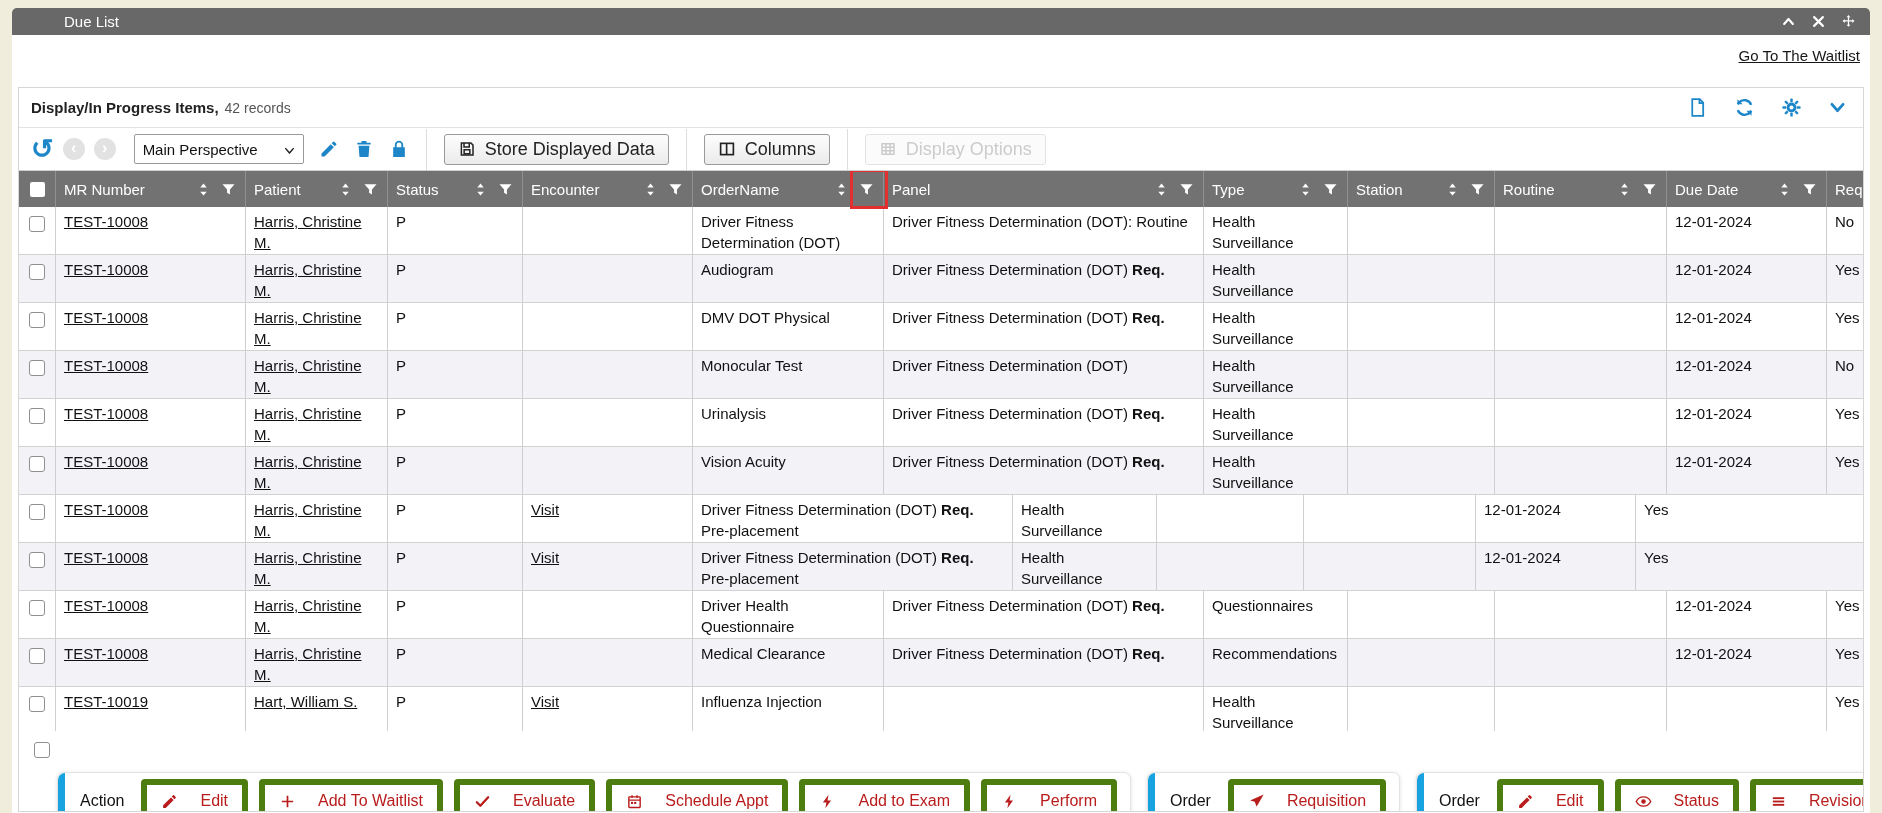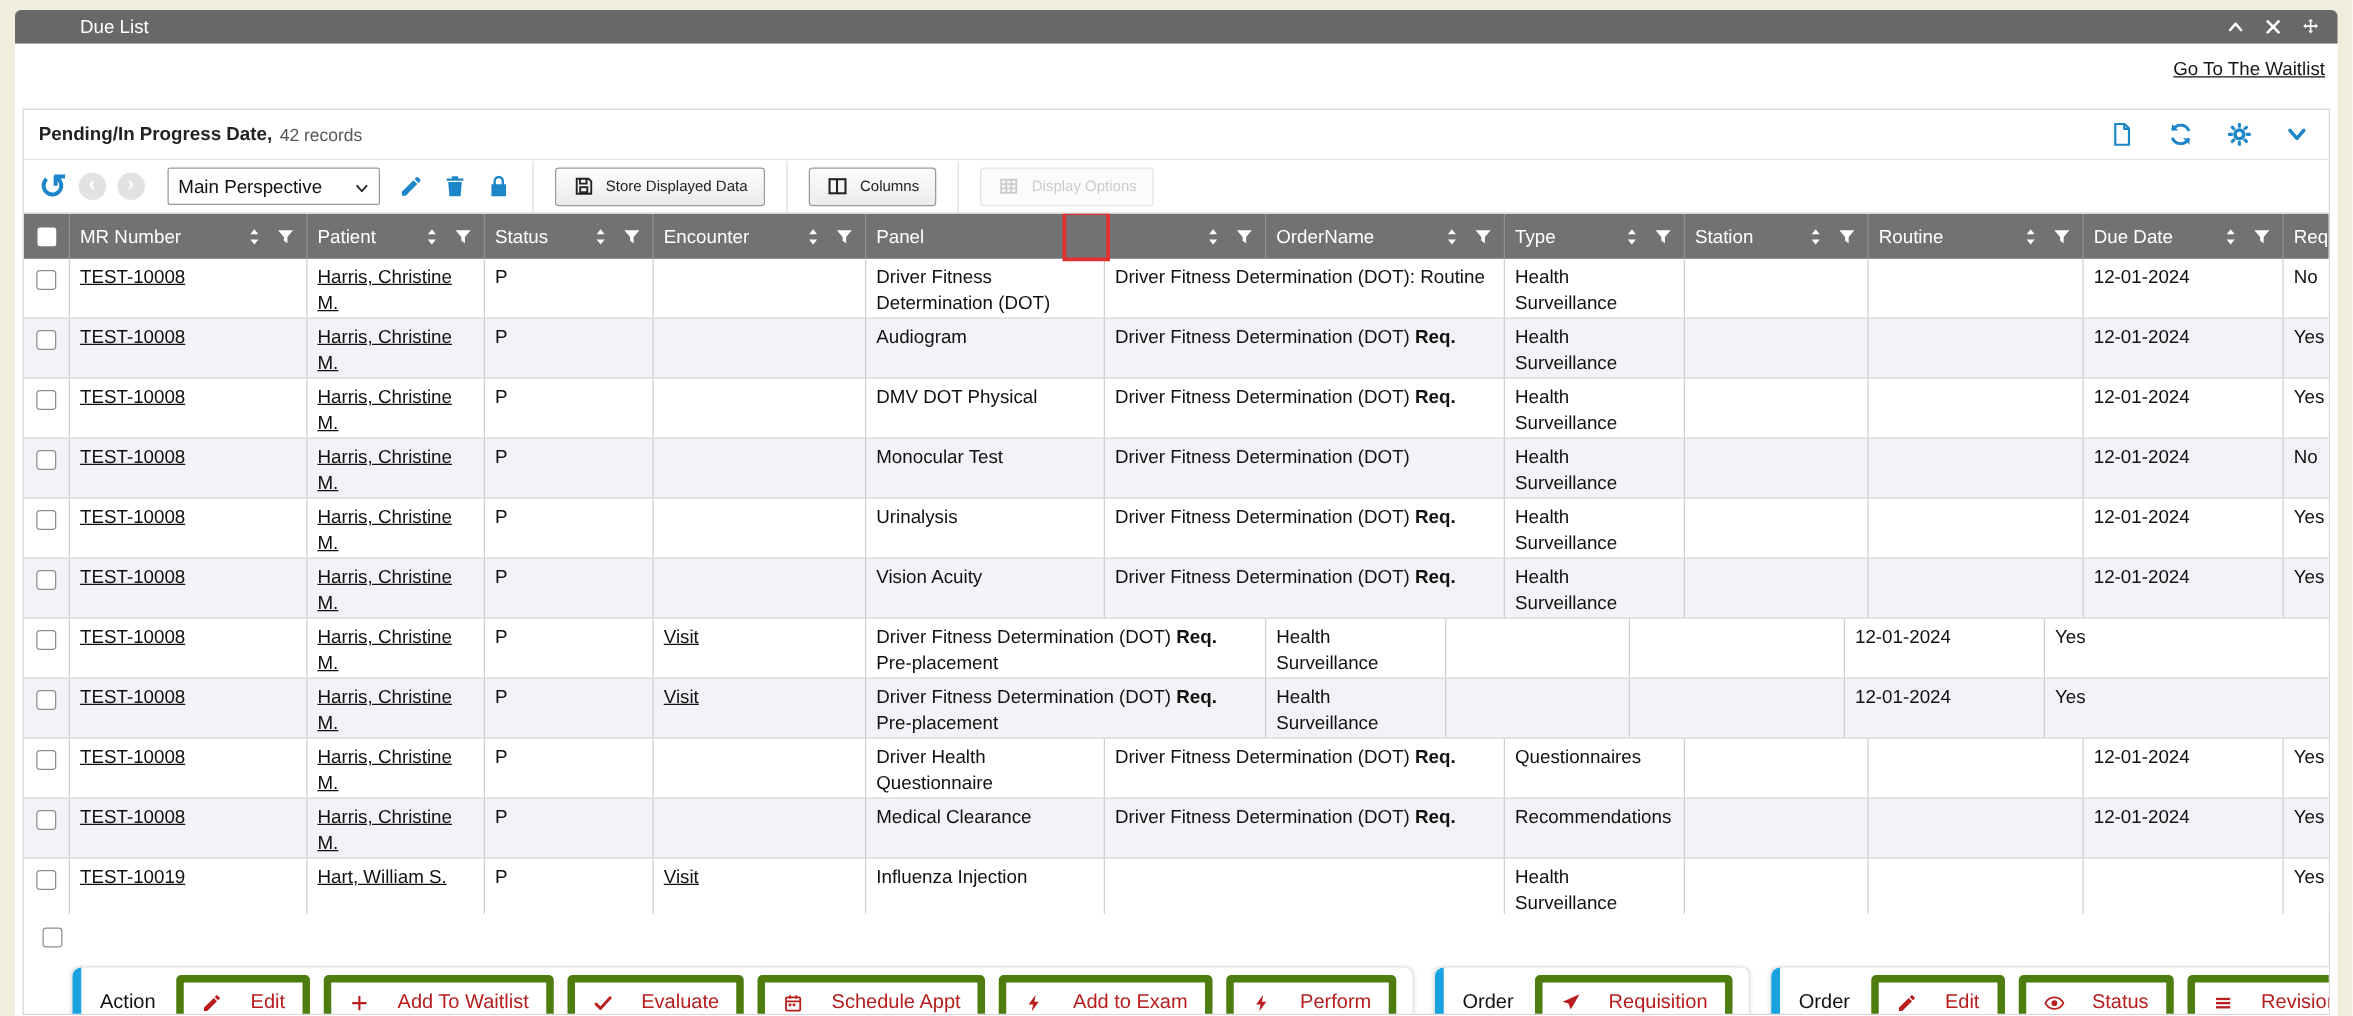--- a/index.html
+++ b/index.html
@@ -50,21 +50,21 @@
     border:1px solid #999; border-radius:2px; padding:0 26px 0 8px;
     appearance:none; -webkit-appearance:none; background:#fff; color:#111;
   }
   .select-chev { position:absolute; right:7px; top:9px; pointer-events:none; color:#222; }
   .tb-icon { color:#1c86c8; margin-left:15px; cursor:pointer; }
   .tb-icon svg { display:block; }
   .tb-div { width:1px; height:41px; background:#ddd; margin:0 17px; align-self:center; }
   .btn {
     height:31px; display:inline-flex; align-items:center; gap:9px; padding:0 13px;
     border:1px solid #9a9a9a; border-radius:3px;
-    background:linear-gradient(#fdfdfd,#ebebeb); font-size:12px; color:#222; cursor:pointer; white-space:nowrap;
+    background:linear-gradient(#fdfdfd,#ebebeb); font-size:18px; color:#222; cursor:pointer; white-space:nowrap;
   }
   .btn svg { display:block; }
   .btn.disabled { border-color:#e3e3e3; background:#fbfbfb; color:#ccc; cursor:default; }
 
   
   .tablewrap { width:1844px; height:561px; overflow:hidden; border-top:1px solid #cfcfcf; }
   .thead { display:flex; width:1864px; height:36px; background:#727272; color:#fff; position:relative; }
   .th {
     display:flex; align-items:center; padding:0 8px; font-size:15px;
     border-right:1px solid #919191; white-space:nowrap; overflow:hidden; flex:none;
@@ -126,21 +126,21 @@
     </span>
 </div>
 
 <div class="content">
 
   <a class="waitlist">Go To The Waitlist</a>
 
   <div class="panel">
 
     <div class="p-header">
-      <span class="p-title">Pending/In Progress Date,</span>
+      <span class="p-title">Display/In Progress Items,</span>
       <span class="p-records">42 records</span>
       <span class="p-icons" id="p-icons">
           <svg width="21" height="21" viewBox="0 0 24 24">
             <path d="M6 2.5h8.5l4 4V21.5H6z" fill="none" stroke="currentColor" stroke-width="2"></path>
             <path d="M14.2 2.8V7h4.2" fill="none" stroke="currentColor" stroke-width="2"></path>
           </svg>
           <svg width="21" height="21" viewBox="0 0 24 24">
             <path d="M19.6 9A8.2 8.2 0 0 0 5.7 6.4L4.1 8.1" fill="none" stroke="currentColor" stroke-width="2.7"></path>
             <path d="M4 2.6v5.8h5.8z" fill="currentColor"></path>
             <path d="M4.4 15a8.2 8.2 0 0 0 13.9 2.6l1.6-1.7" fill="none" stroke="currentColor" stroke-width="2.7"></path>
@@ -278,34 +278,34 @@
             <span class="th-icons">
               <svg width="17" height="17" viewBox="0 0 24 24">
                 <path fill="currentColor" d="M12 3.5L16.5 9h-9z"></path>
                 <path fill="currentColor" d="M12 20.5L7.5 15h9z"></path>
               </svg>
               <svg width="17" height="17" viewBox="0 0 24 24">
                 <path fill="currentColor" d="M3.5 4.5h17L14 12v7.2l-4-2.7V12z"></path>
               </svg>
             </span>
           </div>
+          <div class="th" style="width:191px">
+            <span>OrderName</span>
+            <span class="th-icons">
+              <svg width="17" height="17" viewBox="0 0 24 24">
+                <path fill="currentColor" d="M12 3.5L16.5 9h-9z"></path>
+                <path fill="currentColor" d="M12 20.5L7.5 15h9z"></path>
+              </svg>
+              <svg width="17" height="17" viewBox="0 0 24 24">
+                <path fill="currentColor" d="M3.5 4.5h17L14 12v7.2l-4-2.7V12z"></path>
+              </svg>
+            </span>
+          </div>
           <div class="th" style="width:320px">
             <span>Panel</span>
-            <span class="th-icons">
-              <svg width="17" height="17" viewBox="0 0 24 24">
-                <path fill="currentColor" d="M12 3.5L16.5 9h-9z"></path>
-                <path fill="currentColor" d="M12 20.5L7.5 15h9z"></path>
-              </svg>
-              <svg width="17" height="17" viewBox="0 0 24 24">
-                <path fill="currentColor" d="M3.5 4.5h17L14 12v7.2l-4-2.7V12z"></path>
-              </svg>
-            </span>
-          </div>
-          <div class="th" style="width:191px">
-            <span>OrderName</span>
             <span class="th-icons">
               <svg width="17" height="17" viewBox="0 0 24 24">
                 <path fill="currentColor" d="M12 3.5L16.5 9h-9z"></path>
                 <path fill="currentColor" d="M12 20.5L7.5 15h9z"></path>
               </svg>
               <svg width="17" height="17" viewBox="0 0 24 24">
                 <path fill="currentColor" d="M3.5 4.5h17L14 12v7.2l-4-2.7V12z"></path>
               </svg>
             </span>
           </div>

